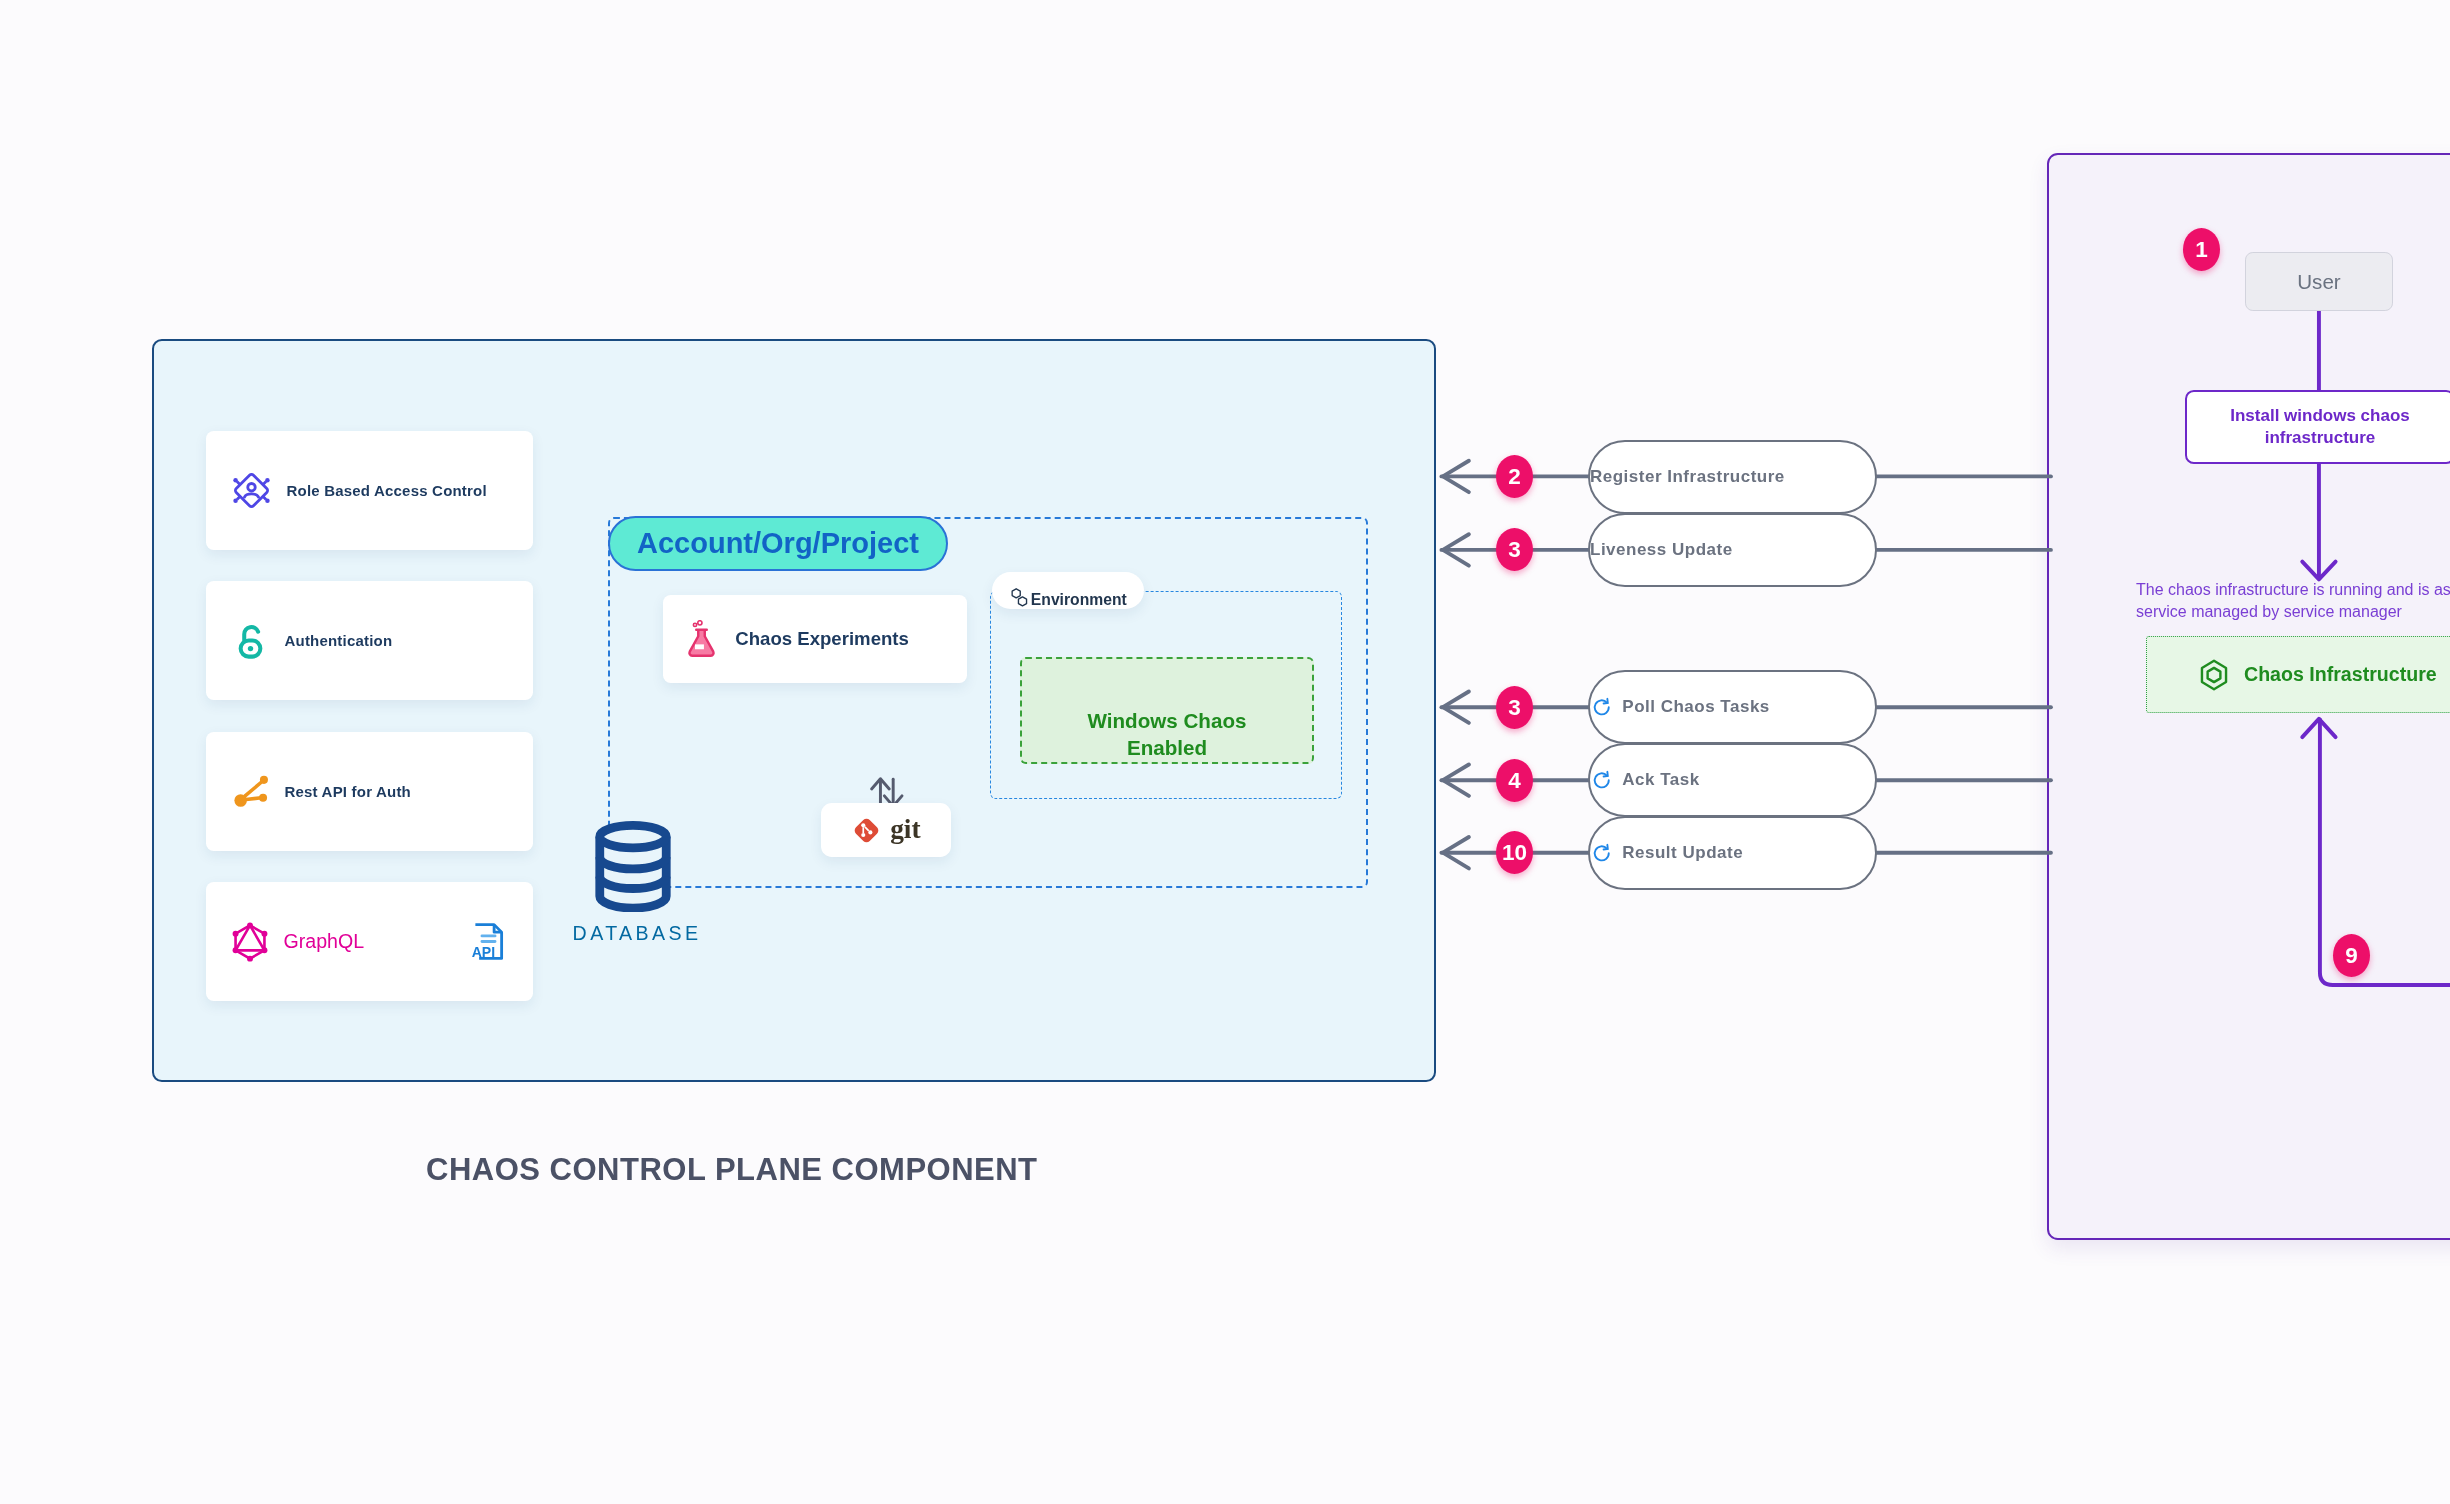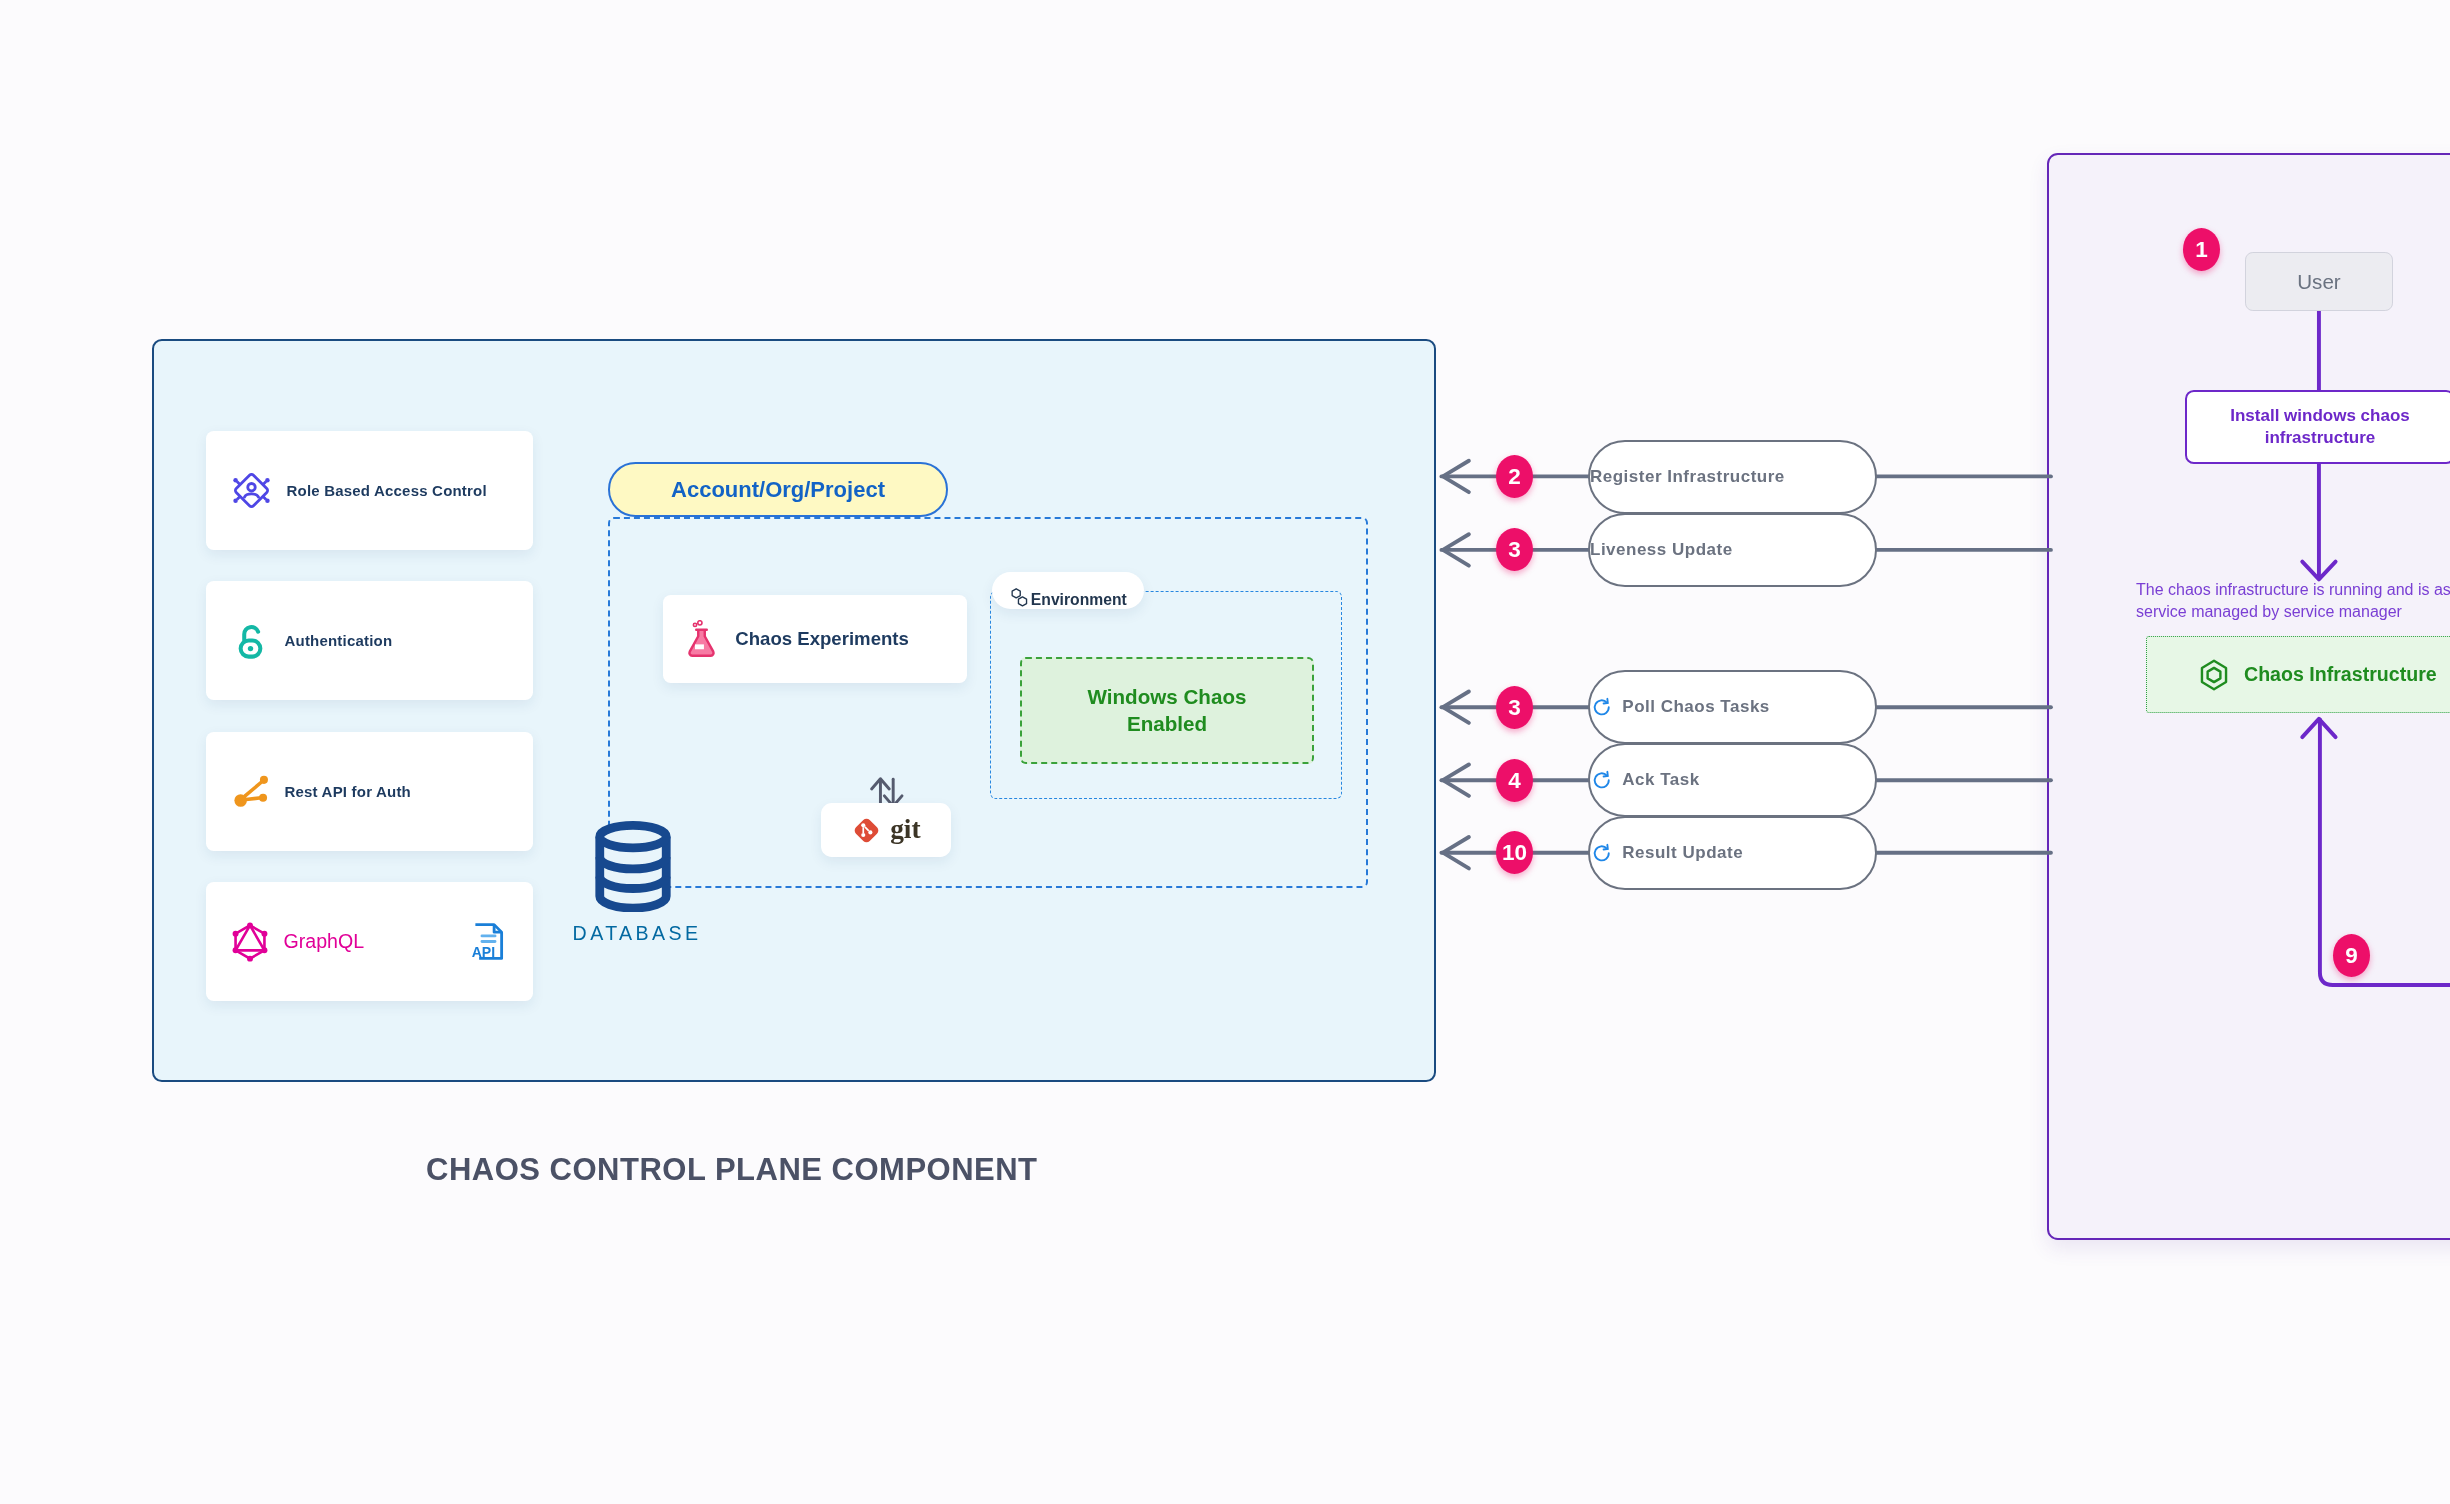--- a/index.html
+++ b/index.html
@@ -30,44 +30,44 @@
   .card{
     background:#fff;border-radius:7.8px;
     box-shadow:0 4.9px 12.7px rgba(20,60,120,.08);
     display:flex;align-items:center;
   }
   .feature-card{left:206px;width:327px;height:119px;padding:0 22.5px;gap:13px;}
   .feature-label{font-size:15px;font-weight:700;color:#1d3a5f;letter-spacing:0.2px;}
   .graphql-label{font-size:19.6px;font-weight:500;color:#e10098;}
 
   .account-pill{
-    left:608px;top:462px;width:340px;height:55px;border-radius:29px;
-    background:#fef9c3;border:2px solid #2a72d6;
+    left:608px;top:516px;width:340px;height:55px;border-radius:29px;
+    background:#5eead4;border:2px solid #2a72d6;
     display:flex;align-items:center;justify-content:center;
-    font-size:22px;font-weight:600;color:#1263c6;
+    font-size:29px;font-weight:600;color:#1263c6;
   }
   .account-dashed{left:608px;top:517px;width:760px;height:371px;
     border:2px dashed #2779d8;border-radius:5.9px;}
 
   .inner-card{left:663px;width:304px;padding:0 18.6px;gap:14.7px;}
   .inner-label{font-size:18.6px;font-weight:700;color:#1d3a5f;}
 
   .git-card{left:821px;top:803px;width:130px;height:54px;border-radius:10.8px;
     justify-content:center;gap:7.8px;}
   .git-label{font-family:"Liberation Serif",serif;font-size:27.4px;font-weight:700;color:#3c3526;line-height:1;}
 
   .env-pill{left:992px;top:572px;width:152px;height:37px;border-radius:19.6px;
     justify-content:center;gap:0;align-items:flex-end;}
   .env-label{font-size:15.7px;font-weight:700;color:#22364e;}
   .env-dashed{left:990px;top:591px;width:352px;height:208px;
     border:1.5px dashed #2787e0;border-radius:5.9px;}
   .windows-box{
     left:1020px;top:657px;width:294px;height:107px;
     background:#def2dd;border:2px dashed #3aa23a;border-radius:5.9px;
-    display:flex;align-items:center;justify-content:center;text-align:center;
+    display:flex;align-items:flex-end;justify-content:center;text-align:center;
     font-size:20.6px;font-weight:700;color:#1f8c1f;line-height:1.3;padding:0 35px;
   }
   .db-label{left:534px;top:922px;width:206px;text-align:center;
     font-size:19.6px;font-weight:400;color:#0369a1;letter-spacing:3.4px;}
 
   
   .conn-pill{
     left:1588px;width:289px;height:74px;border-radius:37px;
     background:#fff;border:2.9px solid #6b7280;
     display:flex;align-items:center;justify-content:flex-start;gap:9.8px;

